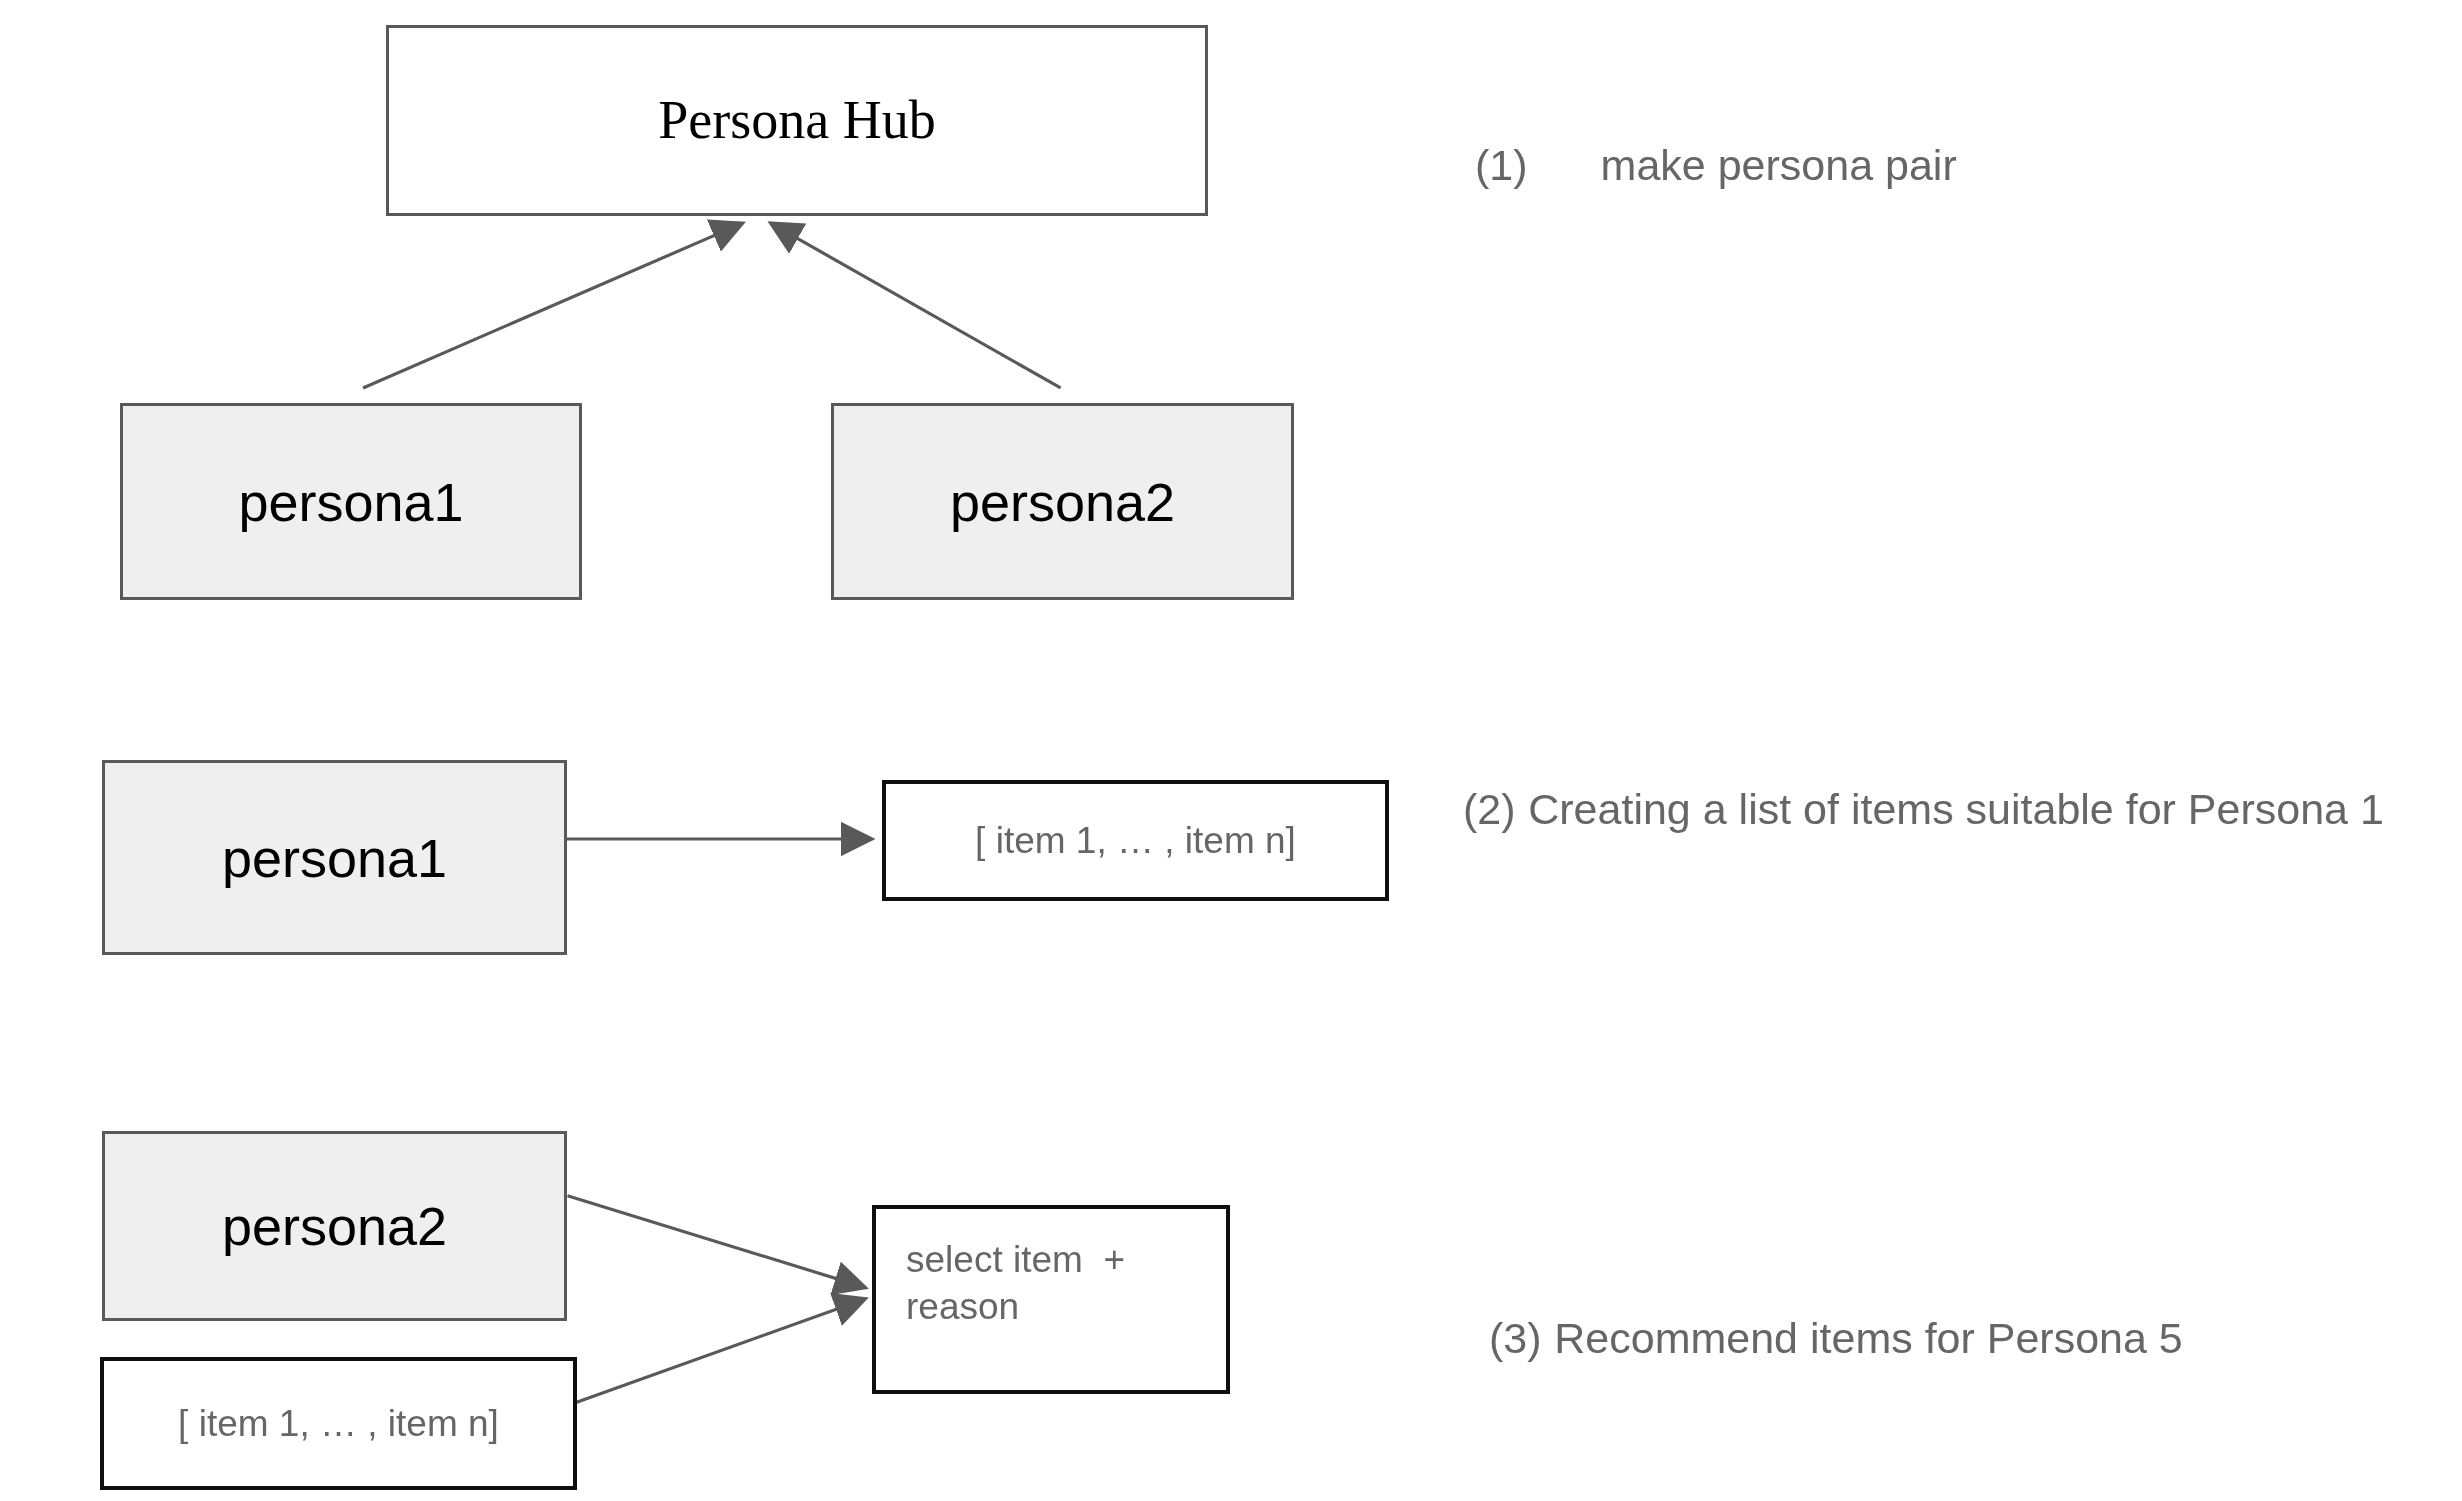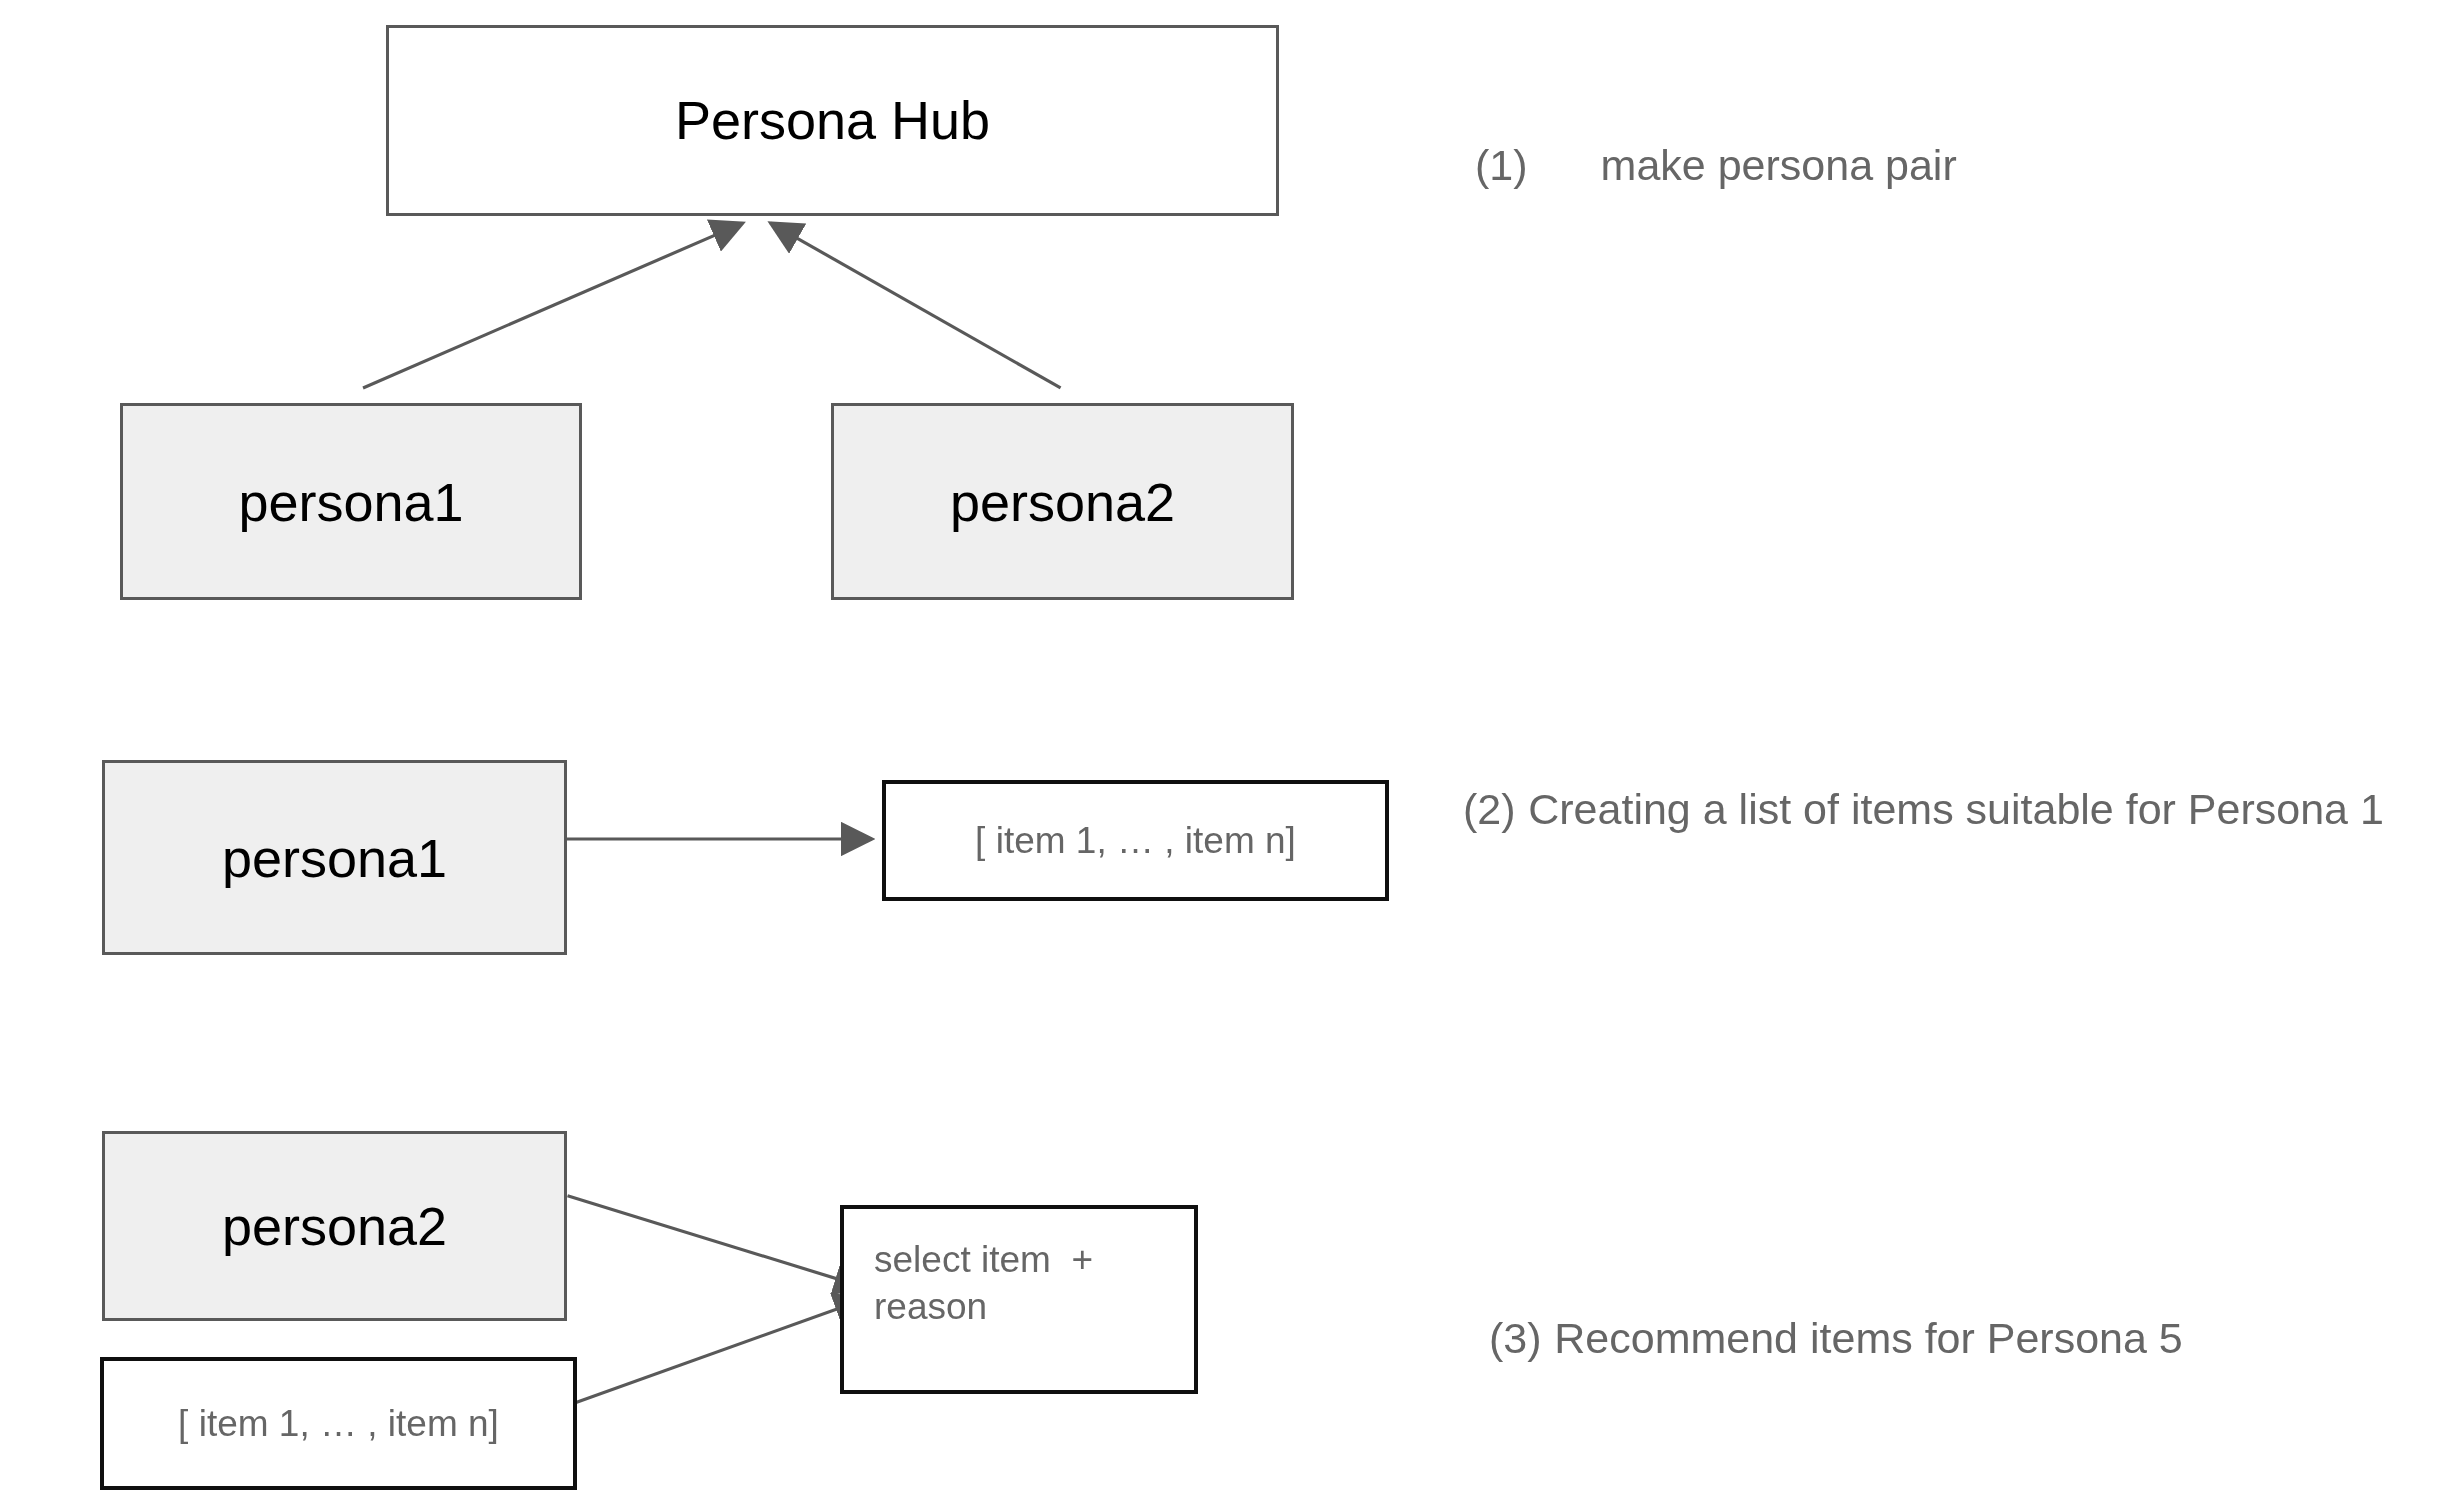--- a/index.html
+++ b/index.html
@@ -45,30 +45,30 @@
     font-size: 54px;
   }
   .node-plain {
     background: #ffffff;
     border: 4px solid #0f0f0f;
     color: #666666;
     font-size: 37px;
   }
   .node span { white-space: pre; }
 
-  .hub      { left: 386px;  top: 24.6px;   width: 893px; height: 191px; }
+  .hub      { left: 386px;  top: 24.6px;   width: 822px; height: 191px; font-family: Liberation Serif, serif; }
   .p1-top   { left: 120px;  top: 387px;  width: 462px; height: 197px; }
   .p2-top   { left: 831px; top: 387px;  width: 463px; height: 197px; }
   .p1-mid   { left: 102px;  top: 744px;  width: 465px; height: 195px; }
   .items-mid{ left: 882px; top: 780px;  width: 507px; height: 121px; }
   .p2-bot   { left: 102px;  top: 1115px; width: 465px; height: 190px; }
   .items-bot{ left: 100px;  top: 1357px; width: 477px; height: 133px; }
 
   .select-box {
-    left: 840px; top: 1205px; width: 358px; height: 189px;
+    left: 872px; top: 1205px; width: 358px; height: 189px;
     flex-direction: column;
     align-items: flex-start;
     justify-content: flex-start;
     padding: 27px 16px 0 30px;
     text-align: left;
     line-height: 1.28;
   }
 
   .caption {
     position: absolute;

